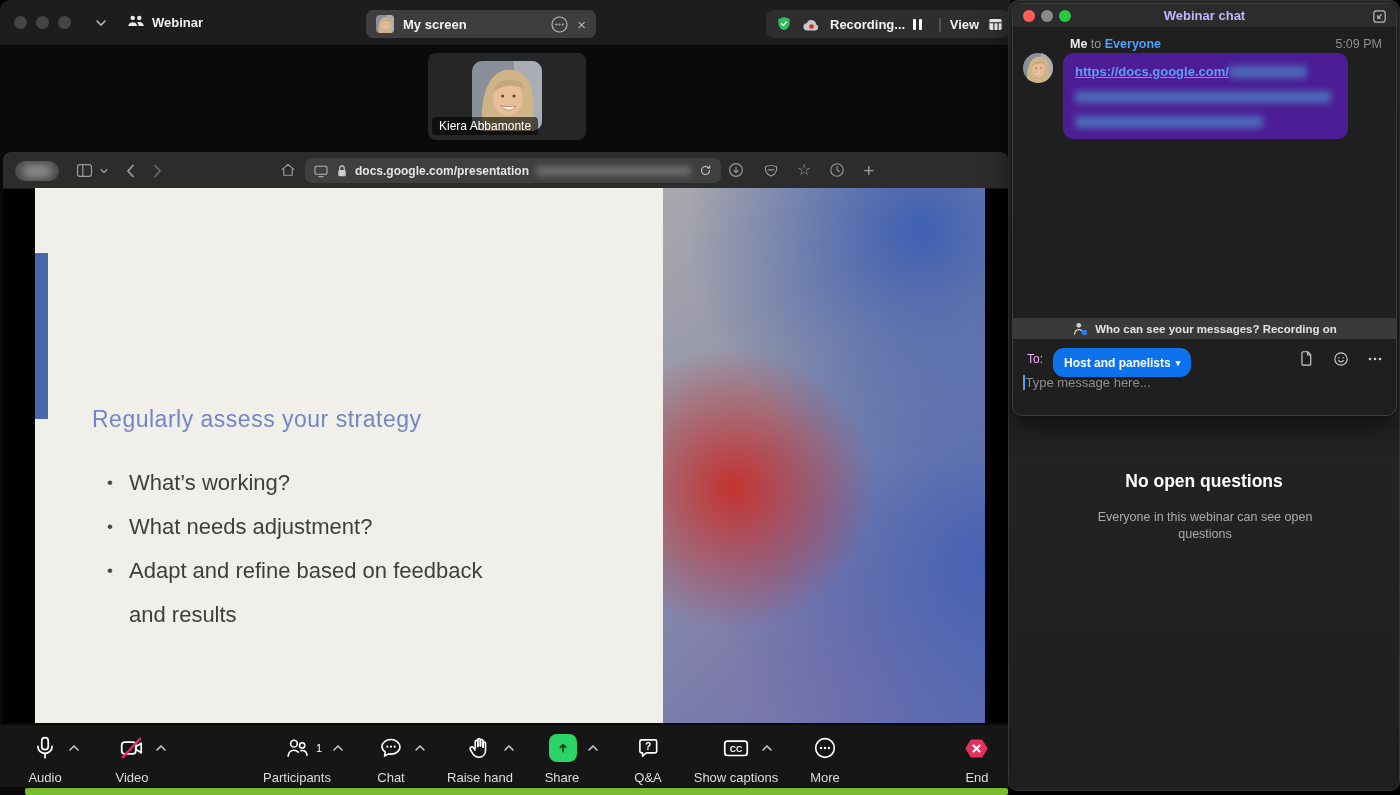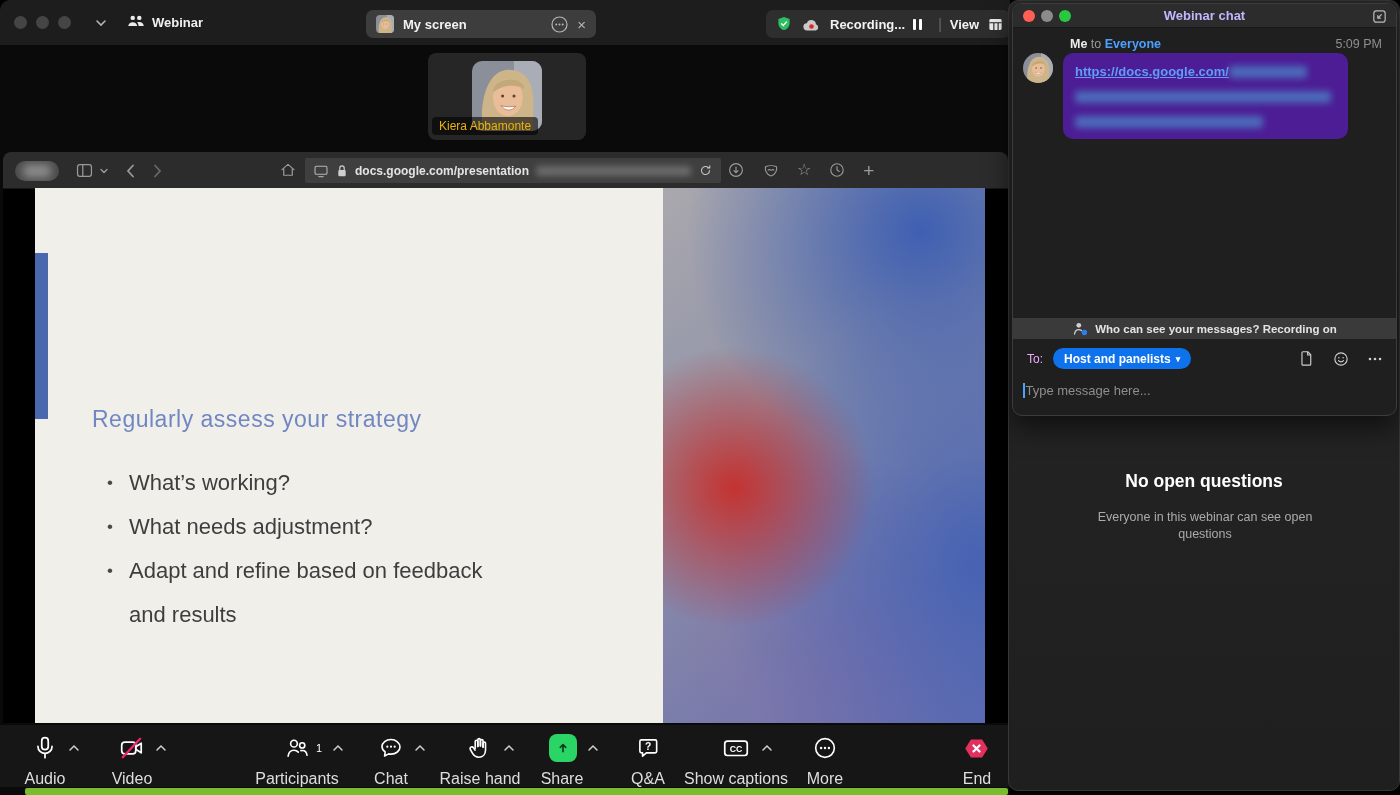--- a/index.html
+++ b/index.html
@@ -25,31 +25,31 @@
               display:flex; align-items:center; padding:0 9px; gap:8px; }
   #rec-pill .rec-label, #rec-pill .view-label { font-size:13px; font-weight:bold; color:#f2f2f2; white-space:nowrap; }
   .pause-bars { display:flex; gap:3px; }
   .pause-bars i { width:3px; height:11px; background:#fff; border-radius:1px; }
   .stop-sq { width:10px; height:10px; background:#fff; border-radius:2px; }
   .pill-sep { color:#6a6a6a; font-size:14px; }
 
   
   #thumb { left:428px; top:53px; width:158px; height:87px; background:#262626; border-radius:8px; }
   #thumb .avatar-lg { position:absolute; left:44px; top:8px; width:70px; height:70px; border-radius:10px; overflow:hidden; }
-  #thumb .name-tag { position:absolute; left:4px; bottom:5px; background:rgba(0,0,0,.6); color:#eab308;
+  #thumb .name-tag { position:absolute; left:4px; bottom:5px; background:rgba(0,0,0,.6); color:#ffffff;
                      font-size:12px; padding:2px 7px; border-radius:4px; }
 
   
   #browser { left:3px; top:152px; width:1005px; height:571px; background:#000; border-radius:8px 8px 0 0; }
   #b-toolbar { left:0; top:0; width:1005px; height:37px; background:#2c2c2c; border-radius:8px 8px 0 0;
                border-bottom:1px solid #171717; }
   .bt-left { position:absolute; left:12px; top:8px; display:flex; gap:16px; align-items:center; height:21px; }
   .blur-pill { width:44px; height:20px; border-radius:10px; background:#4b4b4b; overflow:hidden; position:relative; }
   .blur-pill i { position:absolute; inset:3px 8px; background:#8a8a8a; filter:blur(4px); border-radius:4px; }
-  #url-field { left:302px; top:6px; width:416px; height:25px; background:#3f3f3f; border-radius:2px;
+  #url-field { left:302px; top:6px; width:416px; height:25px; background:#3f3f3f; border-radius:7px;
                display:flex; align-items:center; padding:0 8px; gap:7px; }
   #url-field .url-text { font-size:12px; color:#e3e3e3; font-weight:bold; white-space:nowrap; }
   .redact { display:inline-block; background:#8f8f8f; opacity:.55; filter:blur(3px); border-radius:3px; height:10px; }
   #bt-right { position:absolute; left:724px; top:7px; display:flex; gap:17px; align-items:center; height:22px; }
   .glyph { color:#9a9a9a; font-size:16px; line-height:1; }
 
   
   #slide { left:32px; top:36px; width:950px; height:535px; background:#f1efe9; overflow:hidden; }
   #slide-bar { left:0; top:65px; width:13px; height:166px; background:#4a68ae; }
   #slide-title { left:52px; top:70px; font-size:60px; font-weight:bold; letter-spacing:1px;
@@ -65,21 +65,21 @@
       radial-gradient(circle at 100% 70%, rgba(62,94,180,.85), rgba(62,94,180,0) 55%),
       radial-gradient(circle at 55% 92%, rgba(140,110,165,.55), rgba(140,110,165,0) 45%),
       linear-gradient(145deg,#aaa8ae 0%,#9295a9 35%,#7d84ab 65%,#5a70b4 100%);
   }
 
   
   #toolbar { left:0; top:725px; width:1010px; height:62px; background:#161616; }
   .tb-item { position:absolute; top:9px; }
   .tb-row { display:flex; align-items:center; gap:10px; height:28px; }
   .tb-label { position:absolute; top:36px; left:13px; transform:translateX(-50%); white-space:nowrap;
-              font-size:16px; color:#dedede; }
+              font-size:13px; color:#dedede; }
   .badge { color:#fff; font-size:11px; margin-left:-4px; }
   .share-btn { width:28px; height:28px; background:#2bd565; border-radius:8px; display:flex;
                align-items:center; justify-content:center; }
   .end-wrap .tb-label { left:14px; }
   #green-border { left:25px; top:788px; width:983px; height:7px; background:#79bc2c; border-radius:2px; }
 
   
   #qa-win { left:1008px; top:0; width:392px; height:791px; border-radius:10px;
             background:linear-gradient(180deg,#2b2b2b 0%,#242424 40%,#1f1f1f 100%);
             border:1px solid #373737; }
@@ -106,25 +106,25 @@
   .blur-chunk { display:inline-block; background:#4d7fc4; opacity:.8; filter:blur(3.5px); border-radius:3px;
                 height:12px; vertical-align:middle; }
   .m-line { margin-top:7px; }
 
   #notice-bar { left:0; top:314px; width:100%; height:21px; background:#3a3a3a; display:flex;
                 align-items:center; justify-content:center; gap:6px; }
   #notice-bar span { font-size:11.5px; font-weight:bold; color:#e3e3e3; }
 
   #to-row { left:0; top:344px; width:100%; height:22px; }
   #to-label { position:absolute; left:14px; top:4px; font-size:12px; color:#f0abfc; }
-  #recipient-pill { position:absolute; left:40px; top:0; height:21px; background:#0e72ed; border-radius:11px;
+  #recipient-pill { position:absolute; left:40px; top:0; height:29px; background:#0e72ed; border-radius:11px;
                     display:flex; align-items:center; gap:5px; padding:0 11px; }
   #recipient-pill span { color:#fff; font-size:12px; font-weight:bold; }
   #composer-icons { position:absolute; right:13px; top:1px; display:flex; gap:17px; align-items:center; }
-  #input-row { left:10px; top:371px; display:flex; align-items:center;margin-top:8px; }
+  #input-row { left:10px; top:371px; display:flex; align-items:center; }
   #caret { width:1.5px; height:15px; background:#4aa3ff; margin-right:1px; }
   #placeholder { font-size:13px; color:#8e8e8e; }
 
   svg { display:block; }
 </style>
 </head>
 <body>
 
 <svg width="0" height="0" style="position:absolute">
   <defs>

